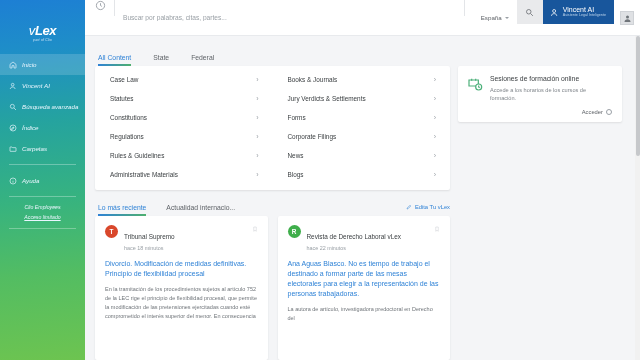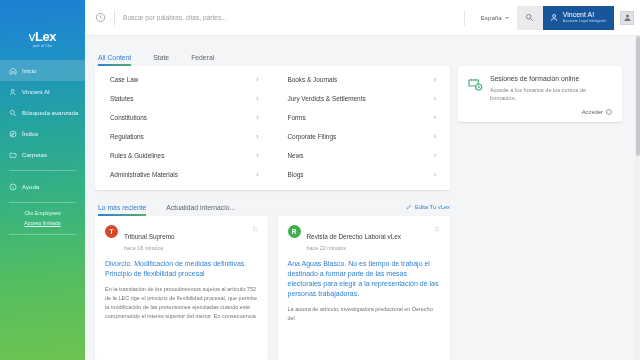--- a/index.html
+++ b/index.html
@@ -9,21 +9,21 @@
     background: #f4f5f7;
     overflow: hidden;
   }
   .app { display: flex; width: 640px; height: 360px; position: relative; }
 
   
   .sidebar {
     width: 85px; height: 360px; flex: 0 0 85px;
     background: linear-gradient(175deg, #1d7fd4 0%, #1e8ec8 14%, #25a39f 34%, #37b37f 56%, #53bd62 76%, #6dc450 100%);
     display: flex; flex-direction: column;
-    padding-top: 26px; position: relative;
+    padding-top: 20px; position: relative; font-style: italic;
   }
   .logo { height: 26px; display: flex; flex-direction: column; align-items: center; justify-content: center; }
   .logo-main { color: #ffffff; font-size: 13px; letter-spacing: -0.4px; font-weight: 400; line-height: 12px; }
   .logo-main b { font-weight: 700; }
   .logo-sub { color: #cfe6f7; font-size: 3.4px; letter-spacing: 0.2px; margin-top: 1px; }
   .nav { margin-top: 8px; display: flex; flex-direction: column; }
   .nav-item {
     display: flex; align-items: center; gap: 5px;
     height: 21px; padding-left: 8px; color: #eaf6ff; font-size: 6.2px;
     white-space: nowrap;
@@ -33,21 +33,21 @@
   .nav-item .ico svg { width: 8px; height: 8px; display: block; }
   .divider { height: 1px; background: rgba(255,255,255,0.30); margin: 5px 9px; }
   .side-links { display: flex; flex-direction: column; align-items: center; gap: 4px; padding: 2px 0 3px; }
   .side-links a { color: #eaf6ff; font-size: 5.2px; text-decoration: none; }
   .side-links a.underline { text-decoration: underline; }
 
   
   .main { flex: 1; height: 360px; display: flex; flex-direction: column; background: #f4f5f7; }
 
   .topbar {
-    height: 36px; background: #ffffff; display: flex; align-items: center;
+    height: 36px; background: #ffffff; display: flex; 
     padding: 0 0 0 10px; border-bottom: 1px solid #e8eaed;
   }
   .hist-ico { width: 11px; height: 11px; color: #9aa0a6; flex: 0 0 11px; }
   .hist-ico svg { width: 11px; height: 11px; display: block; }
   .vsep { width: 1px; height: 16px; background: #e3e5e8; margin: 0 8px; }
   .search-input {
     flex: 1; border: none; outline: none; font-size: 6.6px; color: #5f6368;
     font-family: "Liberation Sans", sans-serif; background: transparent;
   }
   .search-input::placeholder { color: #9aa0a6; }

